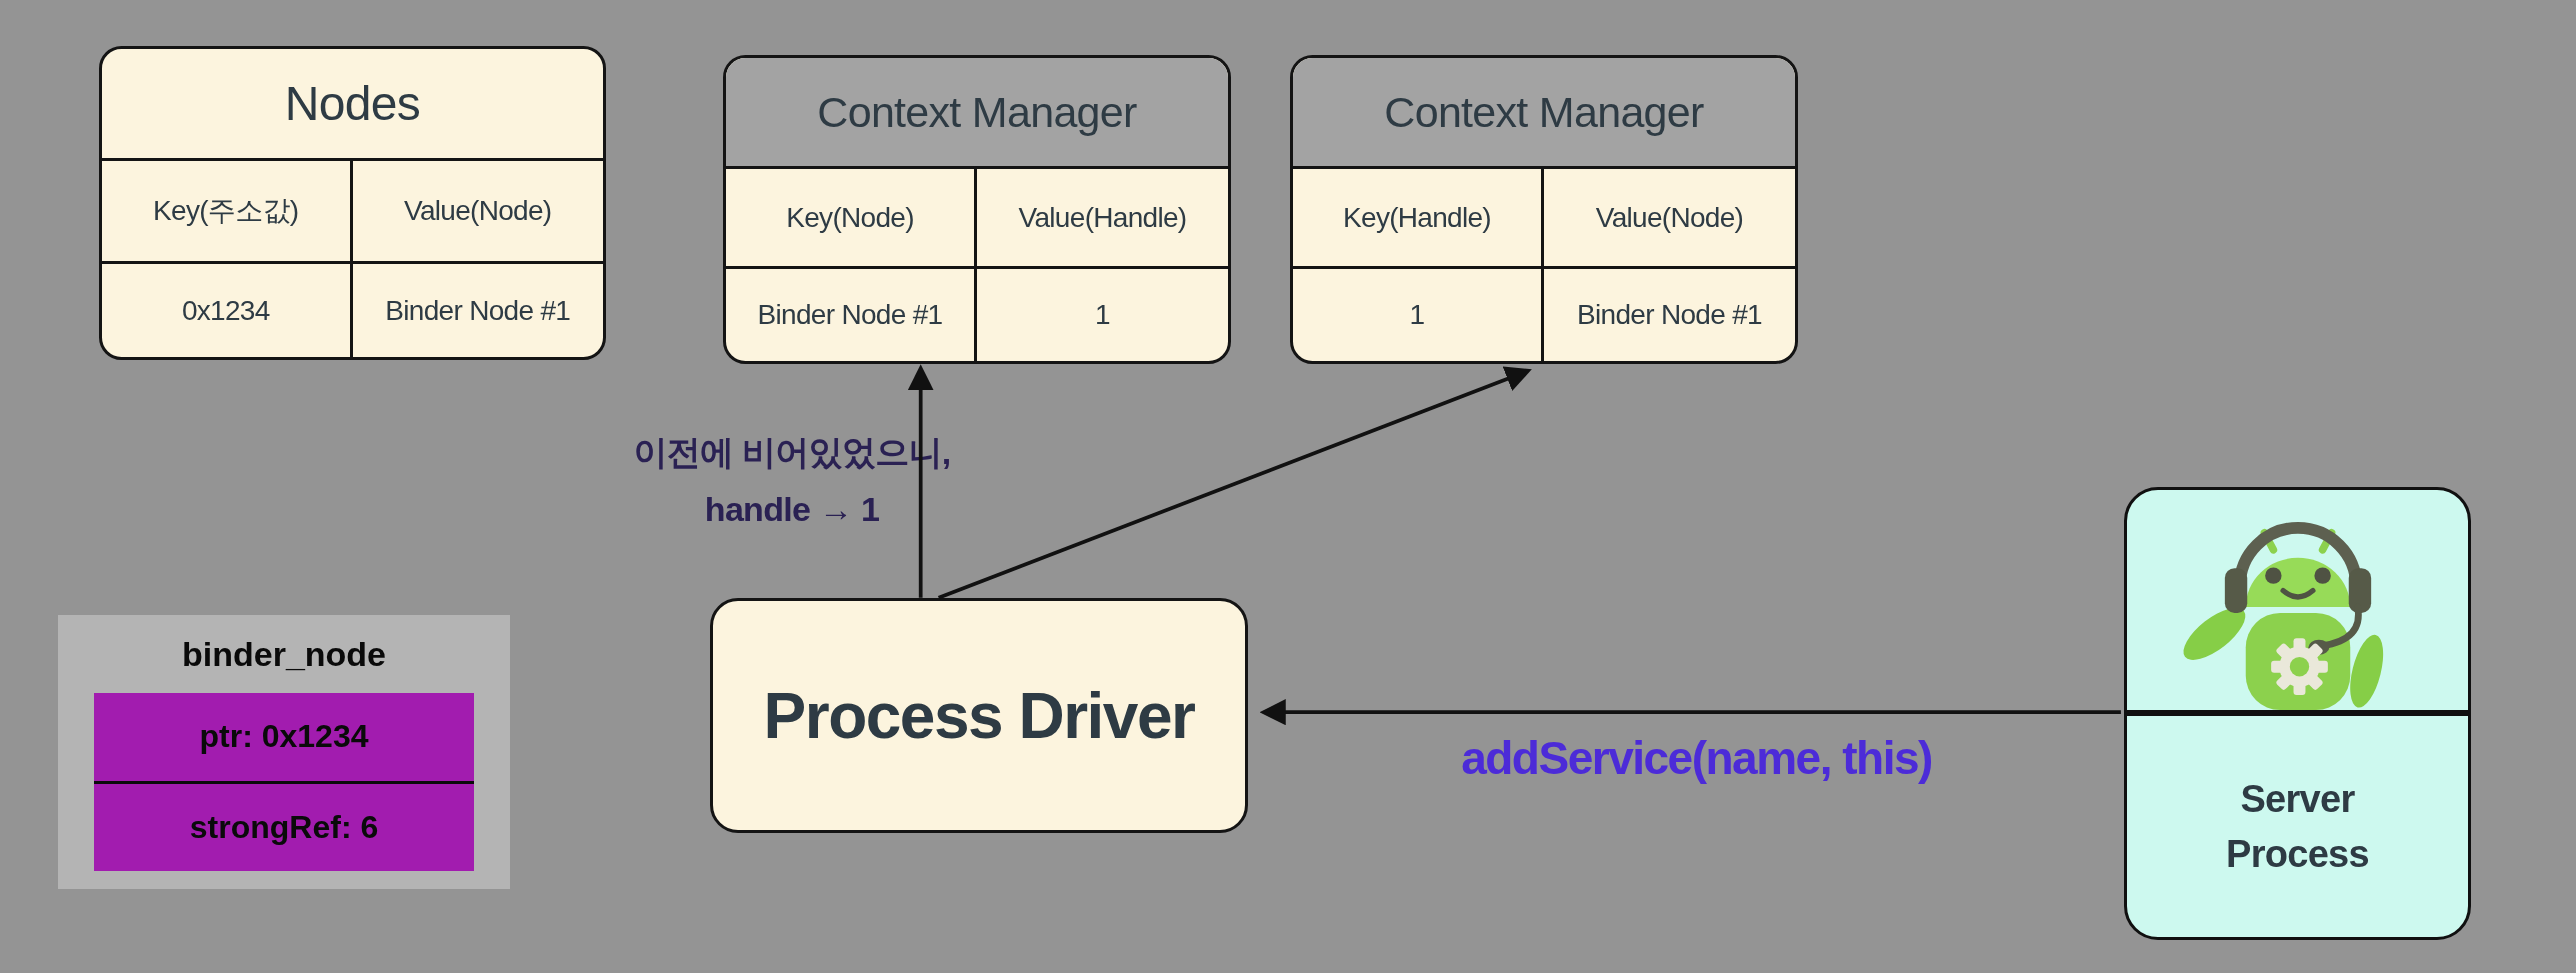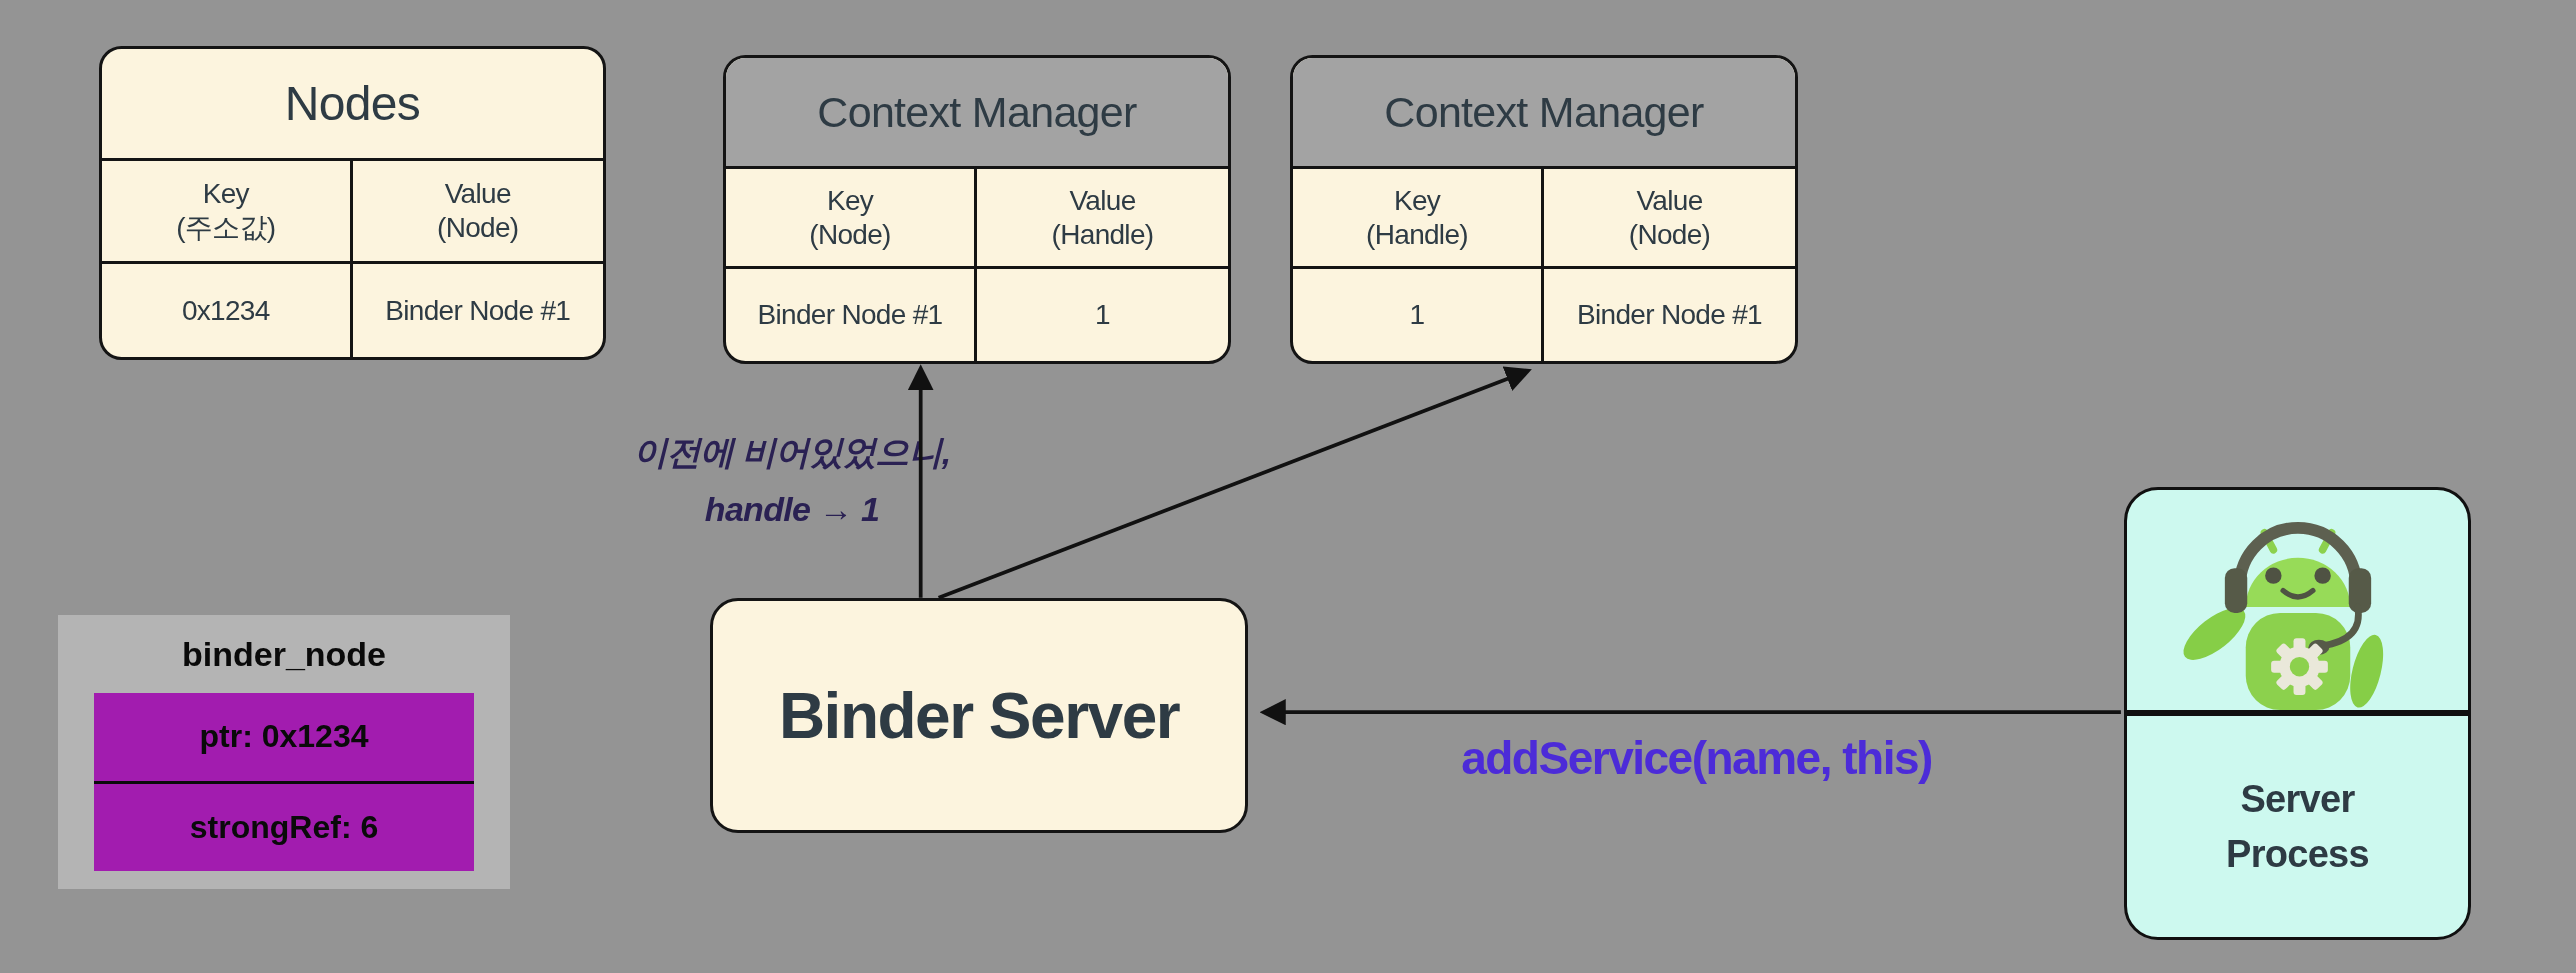--- a/index.html
+++ b/index.html
@@ -15,21 +15,21 @@
   }
   .t-title{
     display:flex;align-items:center;justify-content:center;
     border-bottom:3px solid #141414;font-size:45px;letter-spacing:-0.7px;
   }
   .t-title.green{background:#a3a3a3;}
   .t-row{display:grid;grid-template-columns:1fr 1fr;}
   .t-head{border-bottom:3px solid #141414;}
   .t-data{flex:1;}
   .cell{
-    display:flex;flex-direction:column;align-items:center;justify-content:center;
+    display:flex;flex-direction:row;align-items:center;justify-content:center;
     font-size:28px;line-height:34px;letter-spacing:-0.7px;
   }
   .cell:first-child{border-right:3px solid #141414;}
   
   .nodes{left:99px;top:46px;width:501px;height:308px;}
   .nodes .t-title{height:109px;font-size:48px;}
   .nodes .t-head{height:100px;}
   
   .cm1{left:723px;top:55px;width:502px;height:303px;}
   .cm2{left:1290px;top:55px;width:502px;height:303px;}
@@ -58,21 +58,21 @@
     display:flex;flex-direction:column;overflow:hidden;
   }
   .sp-img{height:220px;border-bottom:6px solid #101010;display:flex;align-items:flex-end;justify-content:center;overflow:hidden;}
   .sp-label{flex:1;display:flex;flex-direction:column;align-items:center;justify-content:center;
     font-size:38px;line-height:55px;font-weight:bold;color:#2E3B44;letter-spacing:-0.7px;}
   
   .note{
     position:absolute;left:493px;top:424px;width:598px;text-align:center;
     color:#2A2153;font-weight:bold;font-size:34px;line-height:57px;letter-spacing:-0.7px;
   }
-  .note span{display:block;font-style:italic;}
+  .note span{display:block;}
   .call{
     position:absolute;left:1338px;top:731px;width:717px;text-align:center;
     color:#4C2BD8;font-weight:bold;font-size:46px;letter-spacing:-1.5px;
   }
   .arrows{position:absolute;left:0;top:0;pointer-events:none;}
 </style>
 </head>
 <body>
 
 <div class="stage">
@@ -133,21 +133,21 @@
 
   <div class="bnode">
     <div class="bnode-title">binder_node</div>
     <div class="bnode-inner">
       <div class="bnode-field first">ptr: 0x1234</div>
       <div class="bnode-field">strongRef: 6</div>
     </div>
   </div>
 
   <div class="driver">
-    <span>Binder Server</span>
+    <span>Process Driver</span>
   </div>
 
   <div class="server">
     <div class="sp-img">
       <svg width="254" height="209" viewBox="0 0 340 280" aria-hidden="true">
 
         <ellipse cx="58" cy="178" rx="50" ry="21" transform="rotate(-38 58 178)" fill="#86CE47"></ellipse>
 
         <ellipse cx="262" cy="228" rx="19" ry="50" transform="rotate(14 262 228)" fill="#86CE47"></ellipse>
 

